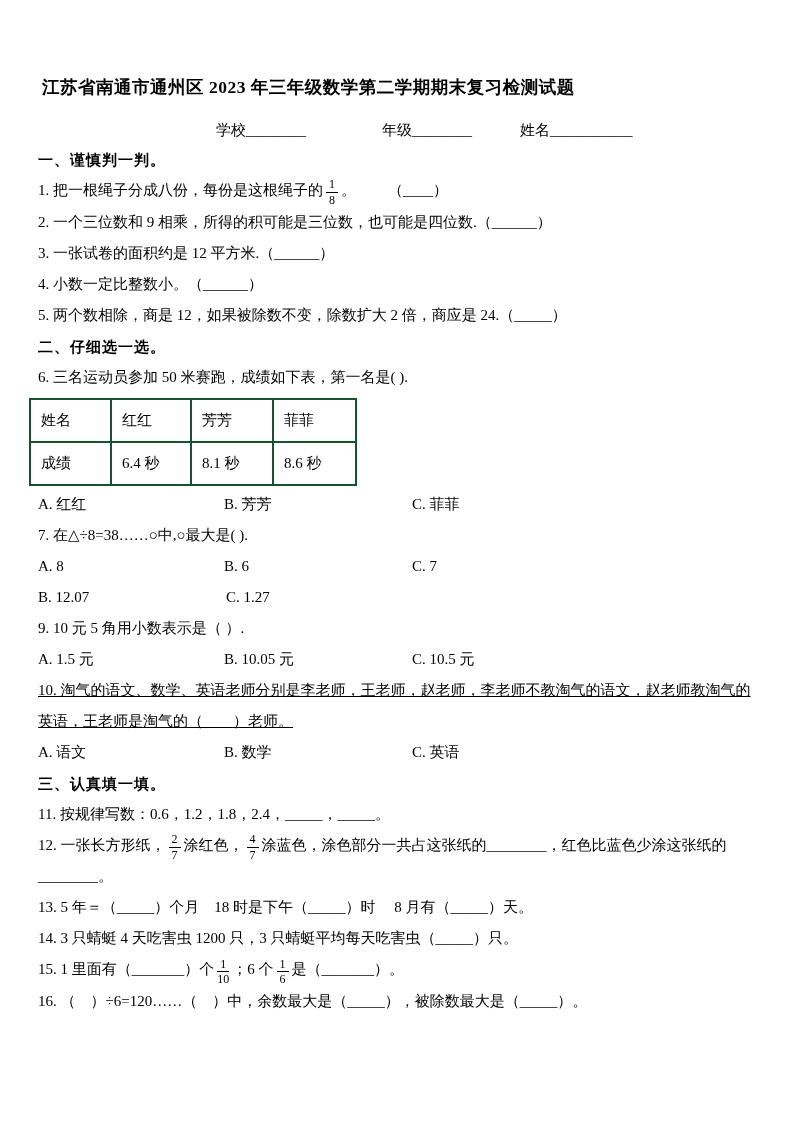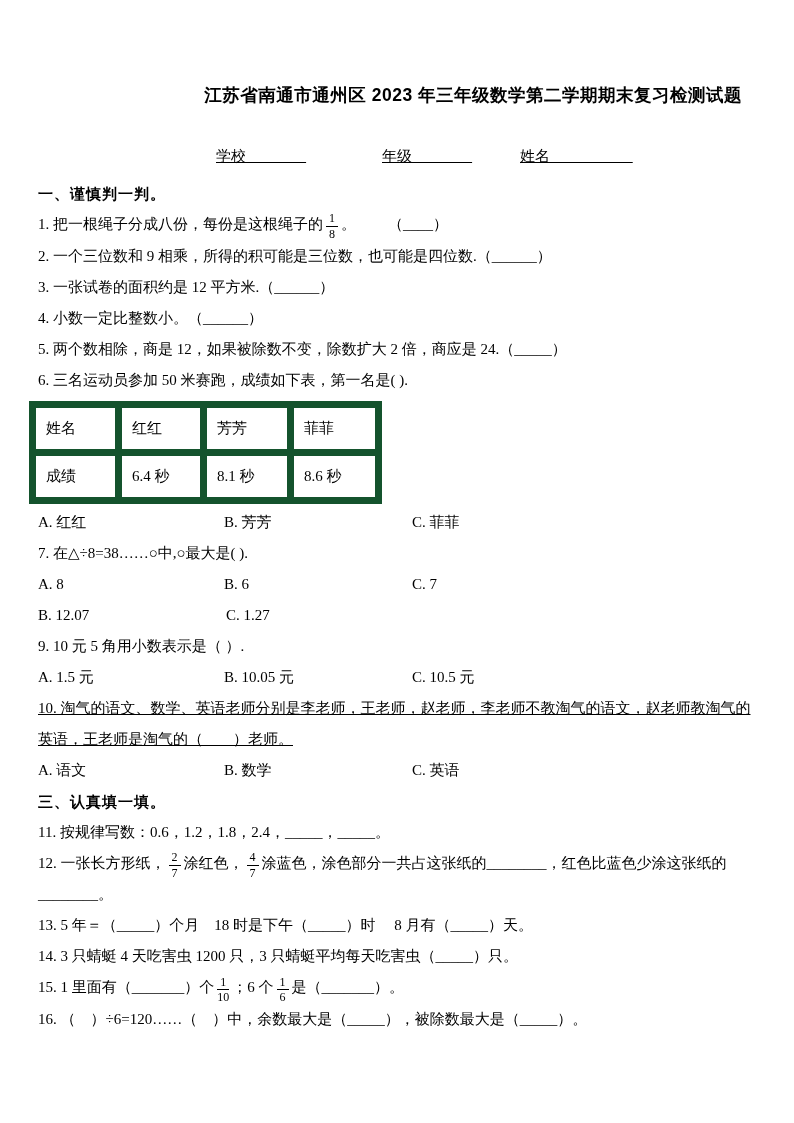--- a/index.html
+++ b/index.html
@@ -9,63 +9,62 @@
     margin:0 auto;
     background:#ffffff;
     color:#000;
     font-family:"Liberation Serif","DejaVu Serif",serif;
     font-size:15px;
     box-sizing:border-box;
     padding:70px 40px 0 38px;
     overflow:hidden;
   }
   .title {
-    margin:12px;
-    text-align:right;
-    font-family:Liberation Sans, sans-serif;
+    margin:4px;
+    text-align:left;
+    font-family:Liberation Serif, serif;
     font-size:17.5px;
     font-weight:bold;
     line-height:26px;
     letter-spacing:0.5px;
   }
   .header-fields {
     display:flex;
-    margin-top:38px;
+    margin-top:20px;
     padding-left:178px;
     line-height:20px;
     white-space:nowrap;
-    text-decoration:underline;
   }
   .header-fields .hf-grade { margin-left:76px; }
   .header-fields .hf-name  { margin-left:48px; }
   .line { line-height:31px; margin:0; }
   .section-heading {
     font-family:"Liberation Sans","DejaVu Sans",sans-serif;
     font-weight:bold;
     letter-spacing:1px;
   }
-  .sh1 { margin-top:12px; }
+  .sh1 { margin-top:4px; }
   .q1-blank { margin-left:32px;margin-top:11px; }
   .frac {
     display:inline-block;
     vertical-align:-9px;
     text-align:center;
     line-height:1.05;
     font-size:12px;
     margin:0 3px;
   }
   .frac .fn { display:block; border-bottom:1px solid #000; padding:0 3px 1px 3px; }
   .frac .fd { display:block; padding-top:1px; }
   .score-table {
     border-collapse:collapse;
     margin:5px 0 3px -9px;
     table-layout:fixed;
   }
   .score-table td {
-    border:7px solid #14532d;
+    border:2px solid #14532d;
     height:41px;
     padding:0 4px 0 10px;
     font-size:15px;
     vertical-align:middle;
   }
   .score-table td:nth-child(1){ width:65px; }
   .score-table td:nth-child(2){ width:64px; }
   .score-table td:nth-child(3){ width:66px; }
   .score-table td:nth-child(4){ width:67px; }
   .opts { display:flex; line-height:31px; }
@@ -90,20 +89,21 @@
 
   <div class="line">
     <span>1. 把一根绳子分成八份，每份是这根绳子的</span><span class="frac"><span class="fn">1</span><span class="fd">8</span></span><span>。</span><span class="q1-blank">（____）</span>
   </div>
 
   <div class="line">2. 一个三位数和 9 相乘，所得的积可能是三位数，也可能是四位数.（______）</div>
   <div class="line">3. 一张试卷的面积约是 12 平方米.（______）</div>
   <div class="line">4. 小数一定比整数小。（______）</div>
   <div class="line">5. 两个数相除，商是 12，如果被除数不变，除数扩大 2 倍，商应是 24.（_____）</div>
 
+  <div class="line section-heading">二、仔细选一选。</div>
 
   <div class="line">6. 三名运动员参加 50 米赛跑，成绩如下表，第一名是(  ).</div>
 
   <table class="score-table">
     <tbody>
         <tr>
       <td>姓名</td>
       <td>红红</td>
       <td>芳芳</td>
       <td>菲菲</td>

